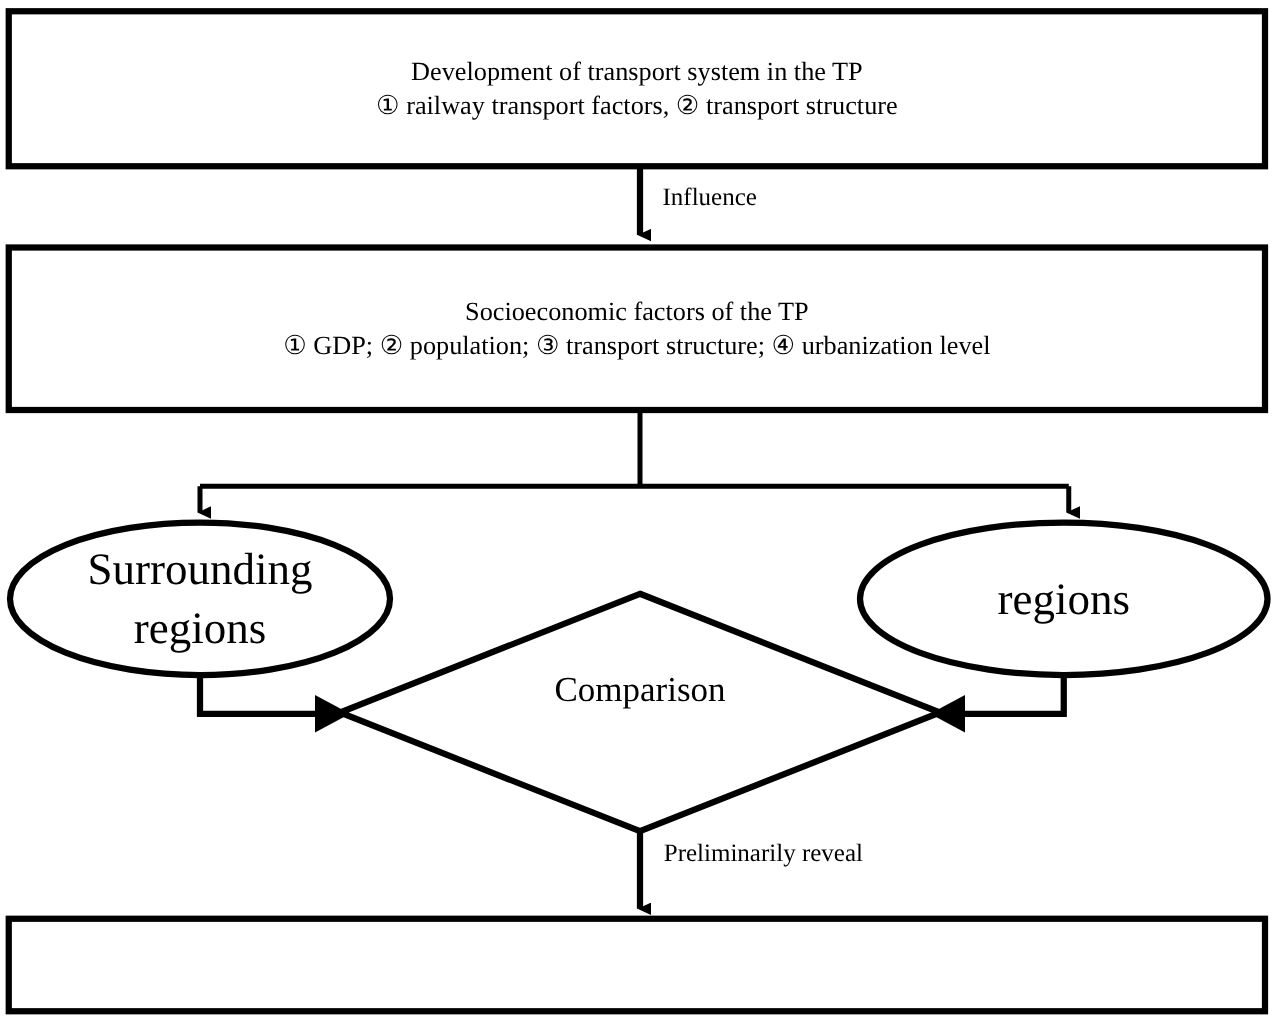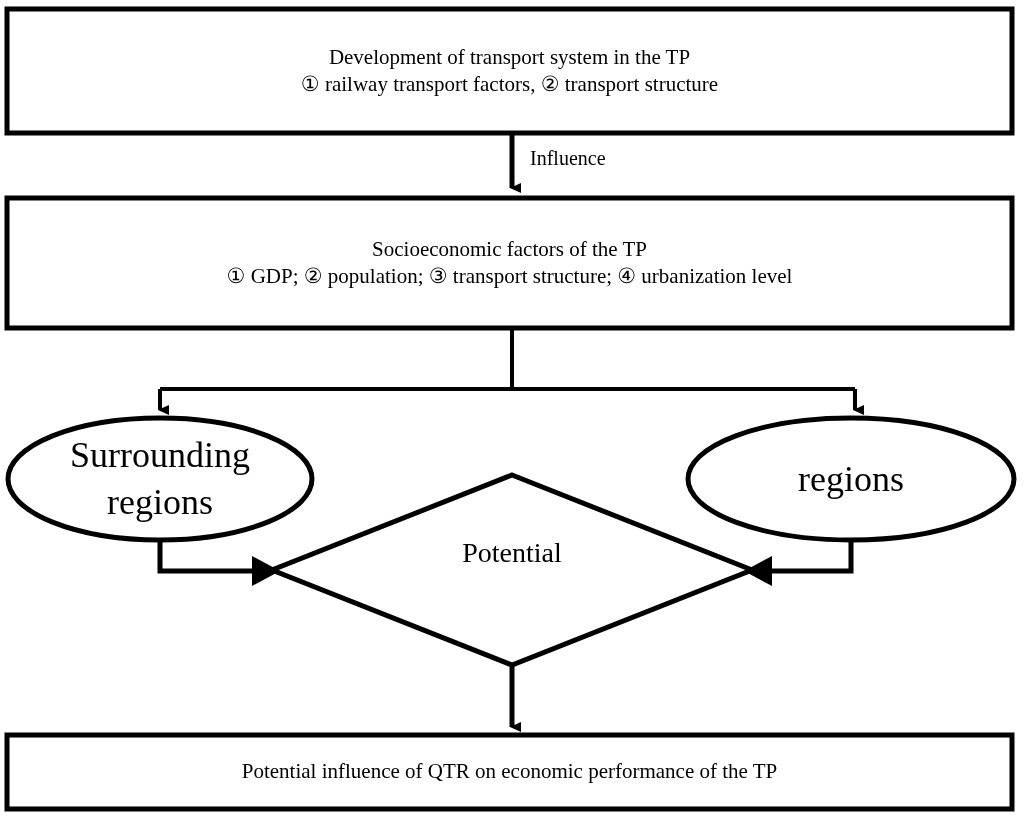--- a/index.html
+++ b/index.html
@@ -98,23 +98,21 @@
   <div class="node-text ellipse-text" style="left:8px; top:418px; width:304px; height:122px;">
     <span class="tline">Surrounding</span>
     <span class="tline">regions</span>
   </div>
 
   <div class="node-text ellipse-text" style="left:688px; top:418px; width:326px; height:122px;">
     <span class="tline">regions</span>
   </div>
 
   <div class="node-text diamond-text" style="left:352px; top:512px; width:320px; height:82px;">
-    <span class="tline">Potential</span>
+    <span class="tline">Comparison</span>
   </div>
 
-  <div class="node-text box-text" style="left:7px; top:735px; width:1005px; height:74px;">
-    <span class="tline">Potential influence of QTR on economic performance of the TP</span>
-  </div>
 
   <div class="edge-label" style="left:530px; top:148px;">Influence</div>
 
+  <div class="edge-label" style="left:531px; top:673px;">Preliminarily reveal</div>
 
 </div>
 
 </body></html>

